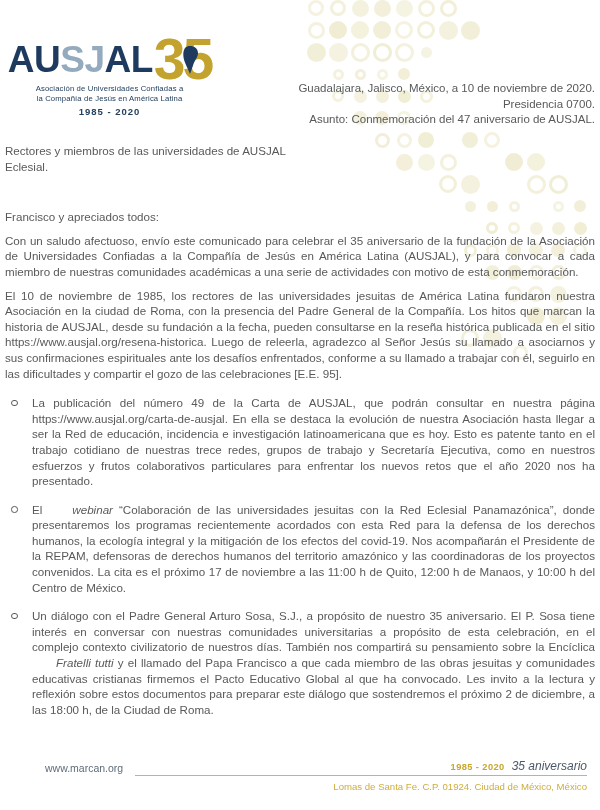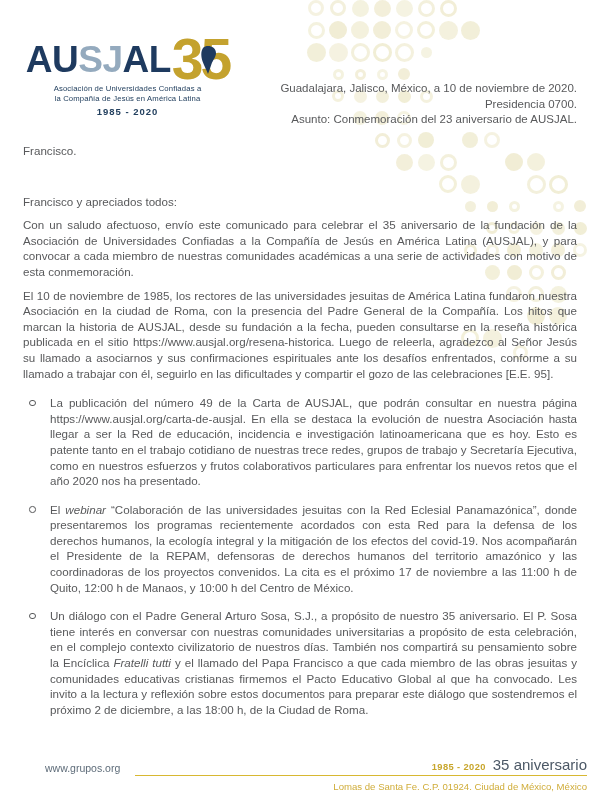--- a/index.html
+++ b/index.html
@@ -4,21 +4,21 @@
 <style>
   html,body{margin:0;padding:0;}
   body{
     width:600px;height:810px;position:relative;overflow:hidden;
     background:#ffffff;
     font-family:"Liberation Sans",sans-serif;
     -webkit-font-smoothing:antialiased;
   }
   .dots-layer{position:absolute;top:0;left:0;width:600px;height:400px;z-index:0;}
   .dot{position:absolute;border-radius:50%;box-sizing:border-box;}
-  .content{position:relative;z-index:1;padding:0 23px;}
+  .content{position:relative;z-index:1;padding:0 5px;}
 
   
   .letterhead{display:flex;justify-content:space-between;align-items:flex-end;padding-top:30px;}
   .logo{width:195px;margin-left:7px;text-align:center;}
   .wordmark{display:flex;align-items:baseline;justify-content:center;line-height:1;position:relative;}
   .wm-letters{font-size:37px;font-weight:bold;letter-spacing:-0.5px;}
   .wm-au,.wm-al{color:#1e3a5f;}
   .wm-sj{color:#94aabe;}
   .wm-35{font-size:57px;font-weight:bold;color:#c4a22e;letter-spacing:-3px;position:relative;top:7px;margin-left:1px;line-height:0.8;}
   .map-overlay{position:absolute;right:8px;top:16px;width:17px;height:28px;}
@@ -28,28 +28,28 @@
   .date-block{text-align:right;font-size:11.5px;line-height:15.2px;color:#58595b;margin-bottom:-10px;}
 
   
   .body-text{color:#58595b;font-size:11.6px;line-height:15.6px;}
   .recipient{margin-top:26px;}
   .salutation{margin-top:35px;}
   .para{margin-top:8px;text-align:justify;}
   .bullets{margin-top:14px;}
   .bullet{position:relative;padding-left:27px;margin-top:13px;text-align:justify;}
   .bullet-icon{position:absolute;left:6px;top:4.5px;width:4.5px;height:4.5px;border:1.6px solid #58595b;border-radius:50%;}
-  .it{font-style:italic;}
+  .it{font-style:italic;margin-left:24px;}
 
   
   .footer{position:absolute;left:0;bottom:0;width:600px;height:56px;z-index:1;}
   .footer-website{position:absolute;left:45px;top:8px;font-size:10.5px;color:#5e6c79;}
   .footer-years-group{position:absolute;right:13px;top:2px;white-space:nowrap;}
   .footer-years{font-size:9.3px;font-weight:bold;color:#c8a62c;letter-spacing:0.4px;margin-right:7px;}
-  .footer-anniv{font-size:15px;color:#4c5866;}
+  .footer-anniv{font-size:12px;color:#4c5866;font-style:italic;}
   .footer-rule{position:absolute;left:135px;right:13px;top:21px;border-top:1.8px solid #d8b832;}
   .footer-address{position:absolute;right:13px;top:27px;text-align:right;font-size:9.6px;line-height:12.2px;color:#d0ad3a;}
 </style>
 </head>
 <body>
 
 <div class="dots-layer" id="dots">
     <div class="dot" style="left: 308px; top: 0px; width: 16px; height: 16px; border: 3px solid rgb(240, 236, 210); opacity: 0.67;"></div>
     <div class="dot" style="left: 330px; top: 0px; width: 16px; height: 16px; border: 3px solid rgb(240, 236, 210); opacity: 0.79;"></div>
     <div class="dot" style="left: 351.5px; top: -0.5px; width: 17px; height: 17px; background: rgb(240, 236, 210); opacity: 0.71;"></div>
@@ -144,27 +144,28 @@
       </div>
       <div class="logo-sub">
         <div>Asociación de Universidades Confiadas a</div>
         <div>la Compañía de Jesús en América Latina</div>
       </div>
       <div class="logo-years">1985 - 2020</div>
     </div>
     <div class="date-block">
       <div>Guadalajara, Jalisco, México, a 10 de noviembre de 2020.</div>
       <div>Presidencia 0700.</div>
-      <div>Asunto: Conmemoración del 23 aniversario de AUSJAL.</div>
+      <div>Asunto: Conmemoración del 47 aniversario de AUSJAL.</div>
     </div>
   </div>
 
   <div class="body-text">
     <div class="recipient">
-      <div>Francisco.</div>
+      <div>Rectores y miembros de las universidades de AUSJAL</div>
+      <div>Eclesial.</div>
     </div>
 
     <div class="salutation">Francisco y apreciados todos:</div>
 
     <div class="para">Con un saludo afectuoso, envío este comunicado para celebrar el 35 aniversario de la fundación de la Asociación de Universidades Confiadas a la Compañía de Jesús en América Latina (AUSJAL), y para convocar a cada miembro de nuestras comunidades académicas a una serie de actividades con motivo de esta conmemoración.</div>
     <div class="para">El 10 de noviembre de 1985, los rectores de las universidades jesuitas de América Latina fundaron nuestra Asociación en la ciudad de Roma, con la presencia del Padre General de la Compañía. Los hitos que marcan la historia de AUSJAL, desde su fundación a la fecha, pueden consultarse en la reseña histórica publicada en el sitio https://www.ausjal.org/resena-historica. Luego de releerla, agradezco al Señor Jesús su llamado a asociarnos y sus confirmaciones espirituales ante los desafíos enfrentados, conforme a su llamado a trabajar con él, seguirlo en las dificultades y compartir el gozo de las celebraciones [E.E. 95].</div>
 
     <div class="bullets">
       <div class="bullet">
         <span class="bullet-icon"></span>
@@ -176,21 +177,21 @@
       </div>
       <div class="bullet">
         <span class="bullet-icon"></span>
         <span>Un diálogo con el Padre General Arturo Sosa, S.J., a propósito de nuestro 35 aniversario. El P. Sosa tiene interés en conversar con nuestras comunidades universitarias a propósito de esta celebración, en el complejo contexto civilizatorio de nuestros días. También nos compartirá su pensamiento sobre la Encíclica </span><span class="it">Fratelli tutti</span><span> y el llamado del Papa Francisco a que cada miembro de las obras jesuitas y comunidades educativas cristianas firmemos el Pacto Educativo Global al que ha convocado. Les invito a la lectura y reflexión sobre estos documentos para preparar este diálogo que sostendremos el próximo 2 de diciembre, a las 18:00 h, de la Ciudad de Roma.</span>
       </div>
     </div>
   </div>
 </div>
 
 <div class="footer">
-  <div class="footer-website">www.grupos.org</div>
+  <div class="footer-website">www.marcan.org</div>
   <div class="footer-years-group">
     <span class="footer-years">1985 - 2020</span><span class="footer-anniv">35 aniversario</span>
   </div>
   <div class="footer-rule"></div>
   <div class="footer-address">
     <div>Lomas de Santa Fe. C.P. 01924. Ciudad de México, México</div>
   </div>
 </div>
 
 </body></html>

